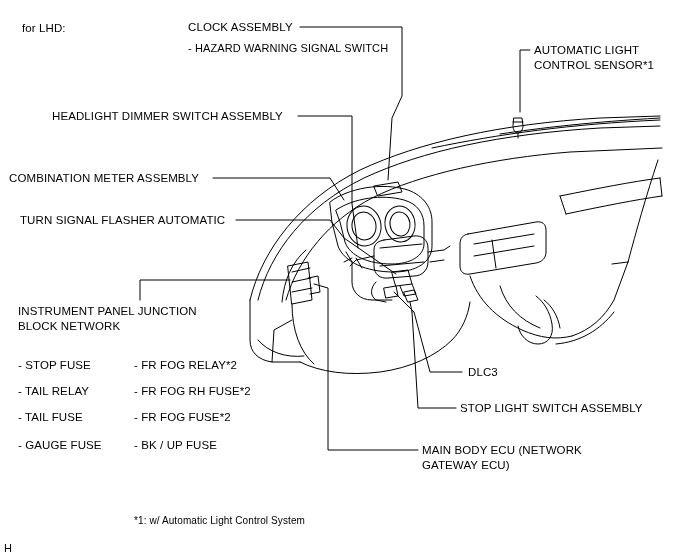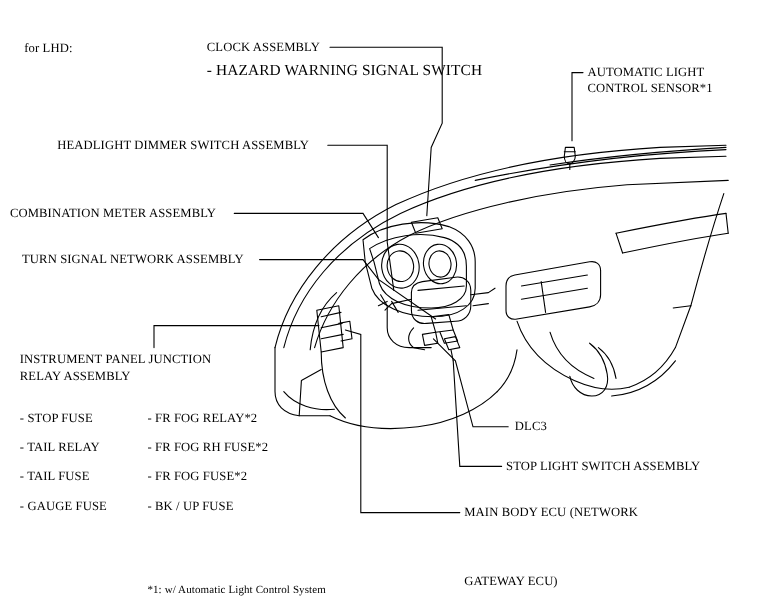--- a/index.html
+++ b/index.html
@@ -10,40 +10,39 @@
   body {
     width: 688px;
     height: 560px;
     position: relative;
     font-family: "Liberation Sans", sans-serif;
     color: #000000;
     overflow: hidden;
   }
   #diagram-root {
     position: absolute;
-    left: 0; top: 16px;
+    left: 0; top: 0;
     width: 688px;
     height: 476px;
-    font-family: Liberation Serif, serif;
   }
   .svg-layer {
     position: absolute;
     left: 0; top: 0;
     width: 688px;
     height: 560px;
   }
   .lbl {
     position: absolute;
     font-size: 11.5px;
     line-height: 15px;
     white-space: pre;
     letter-spacing: 0.1px;
   }
   .lbl.sub {
-    font-size: 14px;
+    font-size: 11px;
   }
   .lbl.small {
     font-size: 10px;
   }
   .corner-mark {
     position: absolute;
     font-size: 11px;
   }
 </style>
 </head>
@@ -170,39 +169,39 @@
   <div class="lbl" style="left:188px; top:20px;">CLOCK ASSEMBLY</div>
   <div class="lbl sub" style="left:188px; top:41px;">- HAZARD WARNING SIGNAL SWITCH</div>
 
   <div class="lbl" style="left:534px; top:43px;">AUTOMATIC LIGHT</div>
   <div class="lbl" style="left:534px; top:58px;">CONTROL SENSOR*1</div>
 
   <div class="lbl" style="left:52px; top:109px;">HEADLIGHT DIMMER SWITCH ASSEMBLY</div>
 
   <div class="lbl" style="left:9px; top:171px;text-align:center;">COMBINATION METER ASSEMBLY</div>
 
-  <div class="lbl" style="left:20px; top:213px;">TURN SIGNAL NETWORK ASSEMBLY</div>
+  <div class="lbl" style="left:20px; top:213px;">TURN SIGNAL FLASHER AUTOMATIC</div>
 
   <div class="lbl" style="left:18px; top:304px;">INSTRUMENT PANEL JUNCTION</div>
-  <div class="lbl" style="left:18px; top:319px;">RELAY ASSEMBLY</div>
+  <div class="lbl" style="left:18px; top:319px;">BLOCK NETWORK</div>
 
   <div class="lbl" style="left:18px; top:358px;">- STOP FUSE</div>
   <div class="lbl" style="left:18px; top:384px;">- TAIL RELAY</div>
   <div class="lbl" style="left:18px; top:410px;">- TAIL FUSE</div>
   <div class="lbl" style="left:18px; top:438px;">- GAUGE FUSE</div>
 
   <div class="lbl" style="left:134px; top:358px;text-align:center;">- FR FOG RELAY*2</div>
   <div class="lbl" style="left:134px; top:384px;">- FR FOG RH FUSE*2</div>
   <div class="lbl" style="left:134px; top:410px;">- FR FOG FUSE*2</div>
   <div class="lbl" style="left:134px; top:438px;">- BK / UP FUSE</div>
 
   <div class="lbl" style="left:468px; top:365px;">DLC3</div>
 
   <div class="lbl" style="left:460px; top:401px;">STOP LIGHT SWITCH ASSEMBLY</div>
 
   <div class="lbl" style="left:422px; top:443px;text-align:right;">MAIN BODY ECU (NETWORK</div>
-  <div class="lbl" style="left:422px; top:458px;margin-top:48px;">GATEWAY ECU)</div>
+  <div class="lbl" style="left:422px; top:458px;">GATEWAY ECU)</div>
 
   <div class="lbl small" style="left:134px; top:513px;">*1: w/ Automatic Light Control System</div>
 
   <div class="corner-mark" style="left:4px; top:542px;">H</div>
 
 </div>
 
 </body></html>

